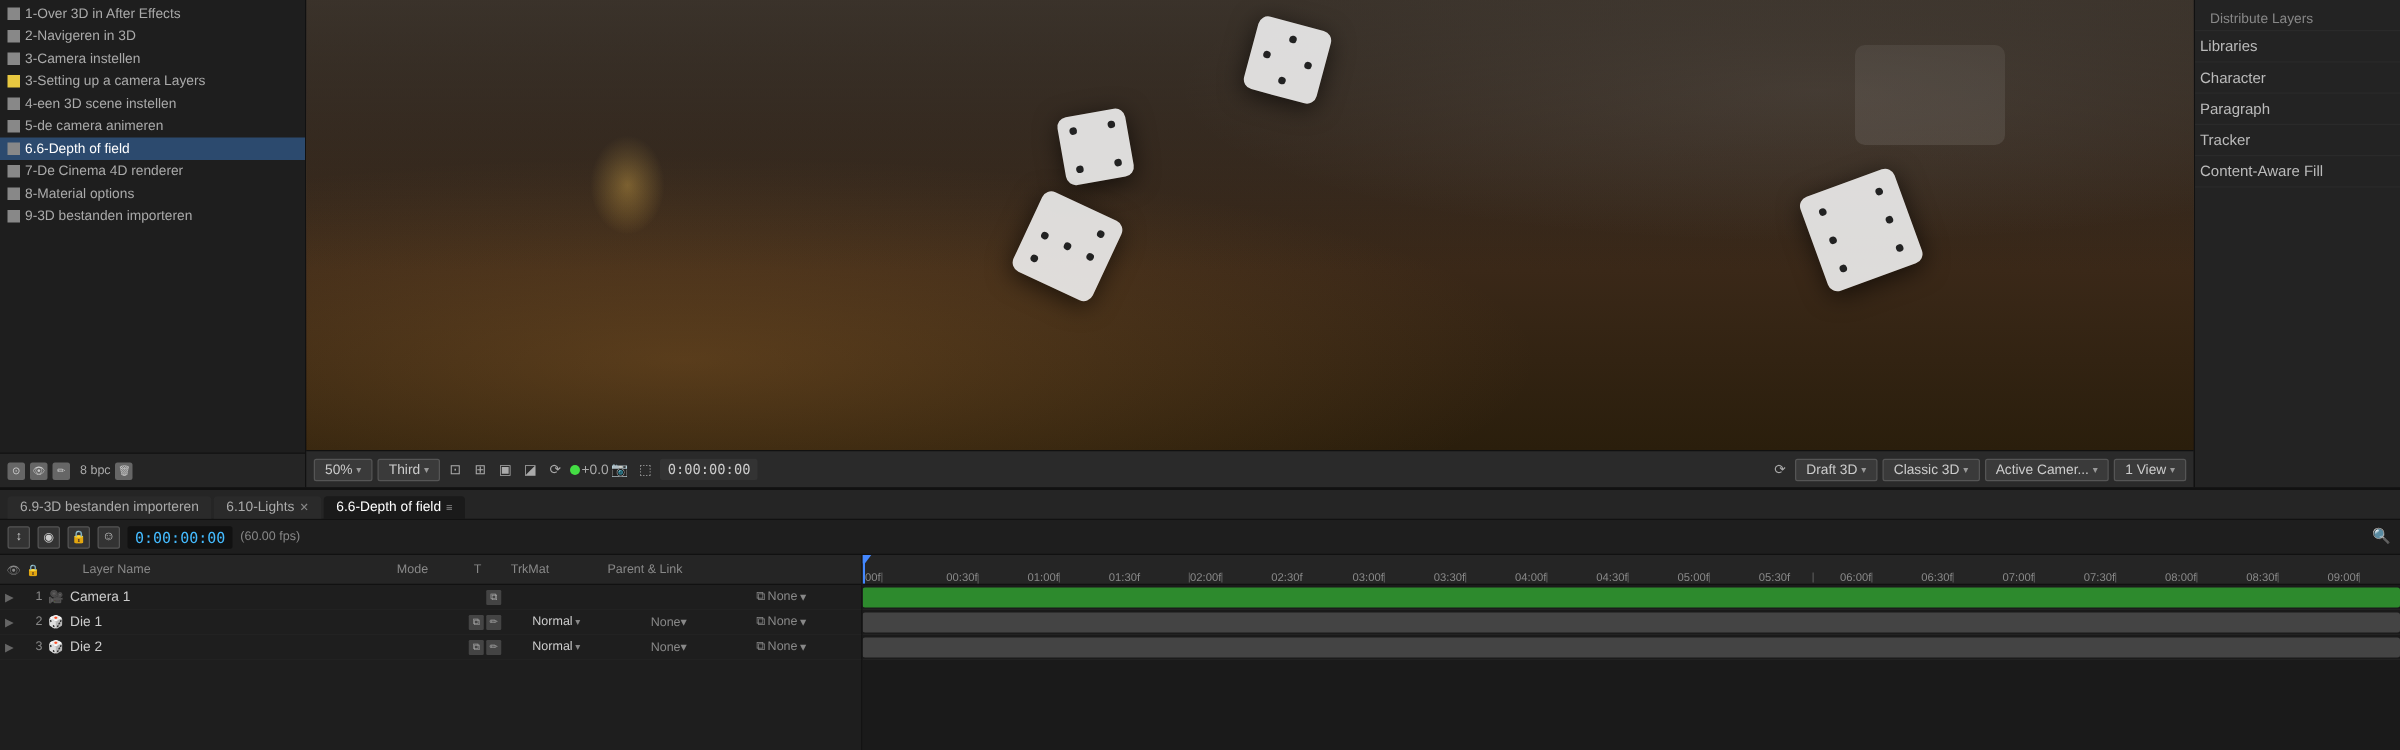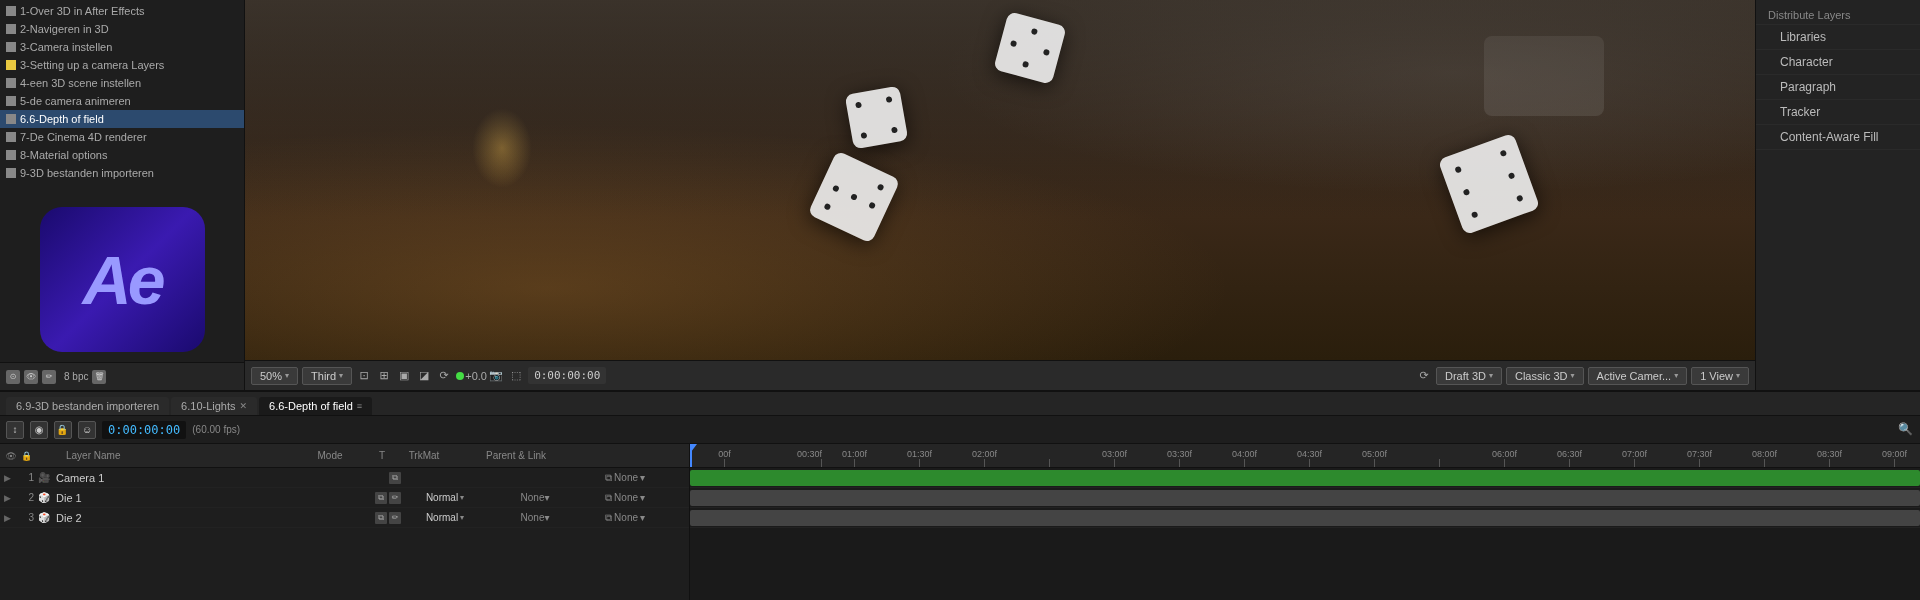--- a/index.html
+++ b/index.html
@@ -269,21 +269,21 @@
     .right-panel {
       width: 165px;
       background: #232323;
       display: flex;
       flex-direction: column;
       border-left: 1px solid #111;
       flex-shrink: 0;
       padding: 6px 0;
     }
     .right-panel-item {
-      padding: 5px 24px;
+      padding: 5px 4px;
       font-size: 12px;
       color: #bbb;
       cursor: pointer;
       border-bottom: 1px solid #2a2a2a;
     }
     .right-panel-item.section-header {
       font-size: 11px;
       color: #888;
       padding: 3px 12px;
     }
@@ -521,21 +521,21 @@
     .ruler-ticks {
       display: flex;
       align-items: flex-end;
       height: 100%;
       width: 100%;
       padding-left: 2px;
     }
 
     .ruler-mark {
       display: flex;
-      flex-direction: column;
+      flex-direction: row;
       align-items: center;
       flex-shrink: 0;
     }
     .ruler-label {
       font-size: 9px;
       color: #888;
       white-space: nowrap;
     }
     .ruler-tick {
       width: 1px;
@@ -634,23 +634,20 @@
         </div>
         <div class="project-item">
           <div class="item-icon"></div>
           <span>8-Material options</span>
         </div>
         <div class="project-item">
           <div class="item-icon"></div>
           <span>9-3D bestanden importeren</span>
         </div>
       </div>
-    <div class="ae-logo">
-      <span class="ae-logo-text">Ae</span>
-    </div>
     <div class="left-bottom-bar">
       <div class="toolbar-icon">⊙</div>
       <div class="toolbar-icon">👁</div>
       <div class="toolbar-icon">✏</div>
       <span class="bpc-badge">8 bpc</span>
       <div class="toolbar-icon">🗑</div>
     </div>
   </div>
 
   <div class="center-viewer">

